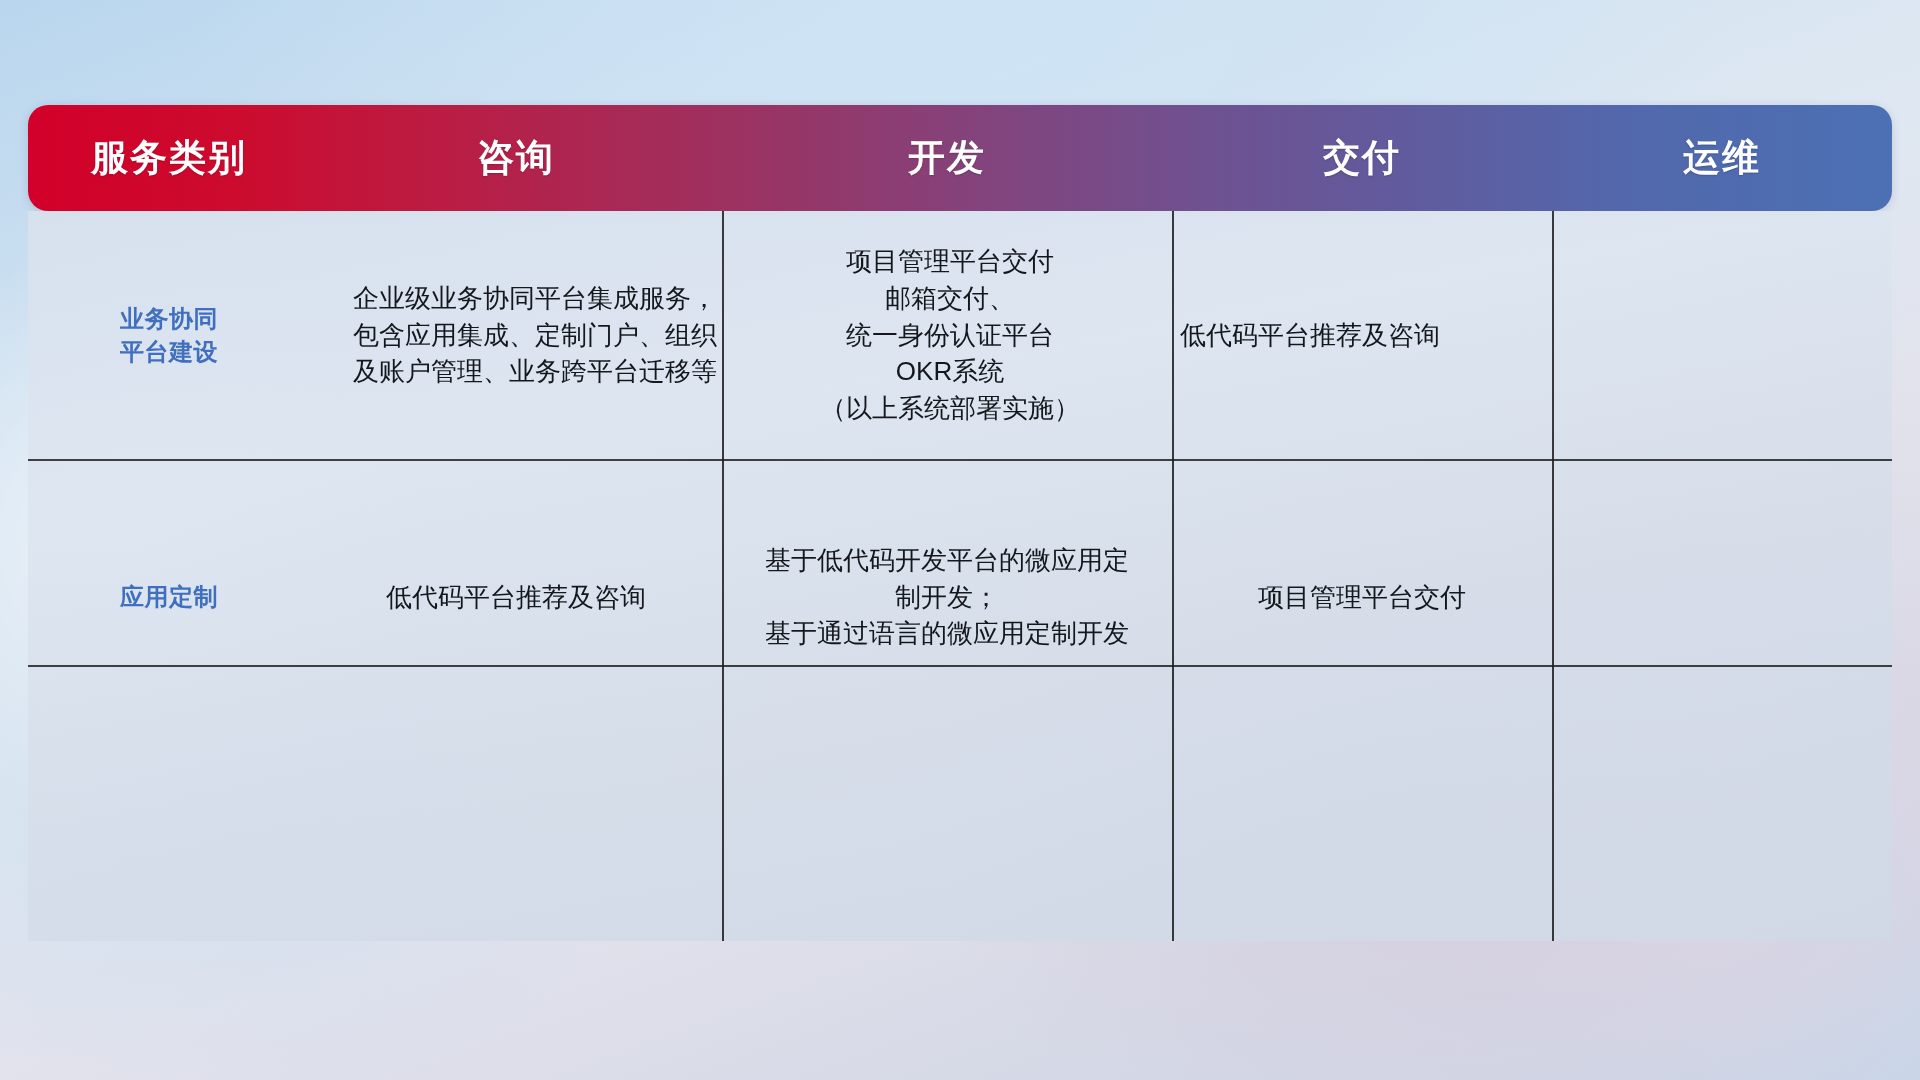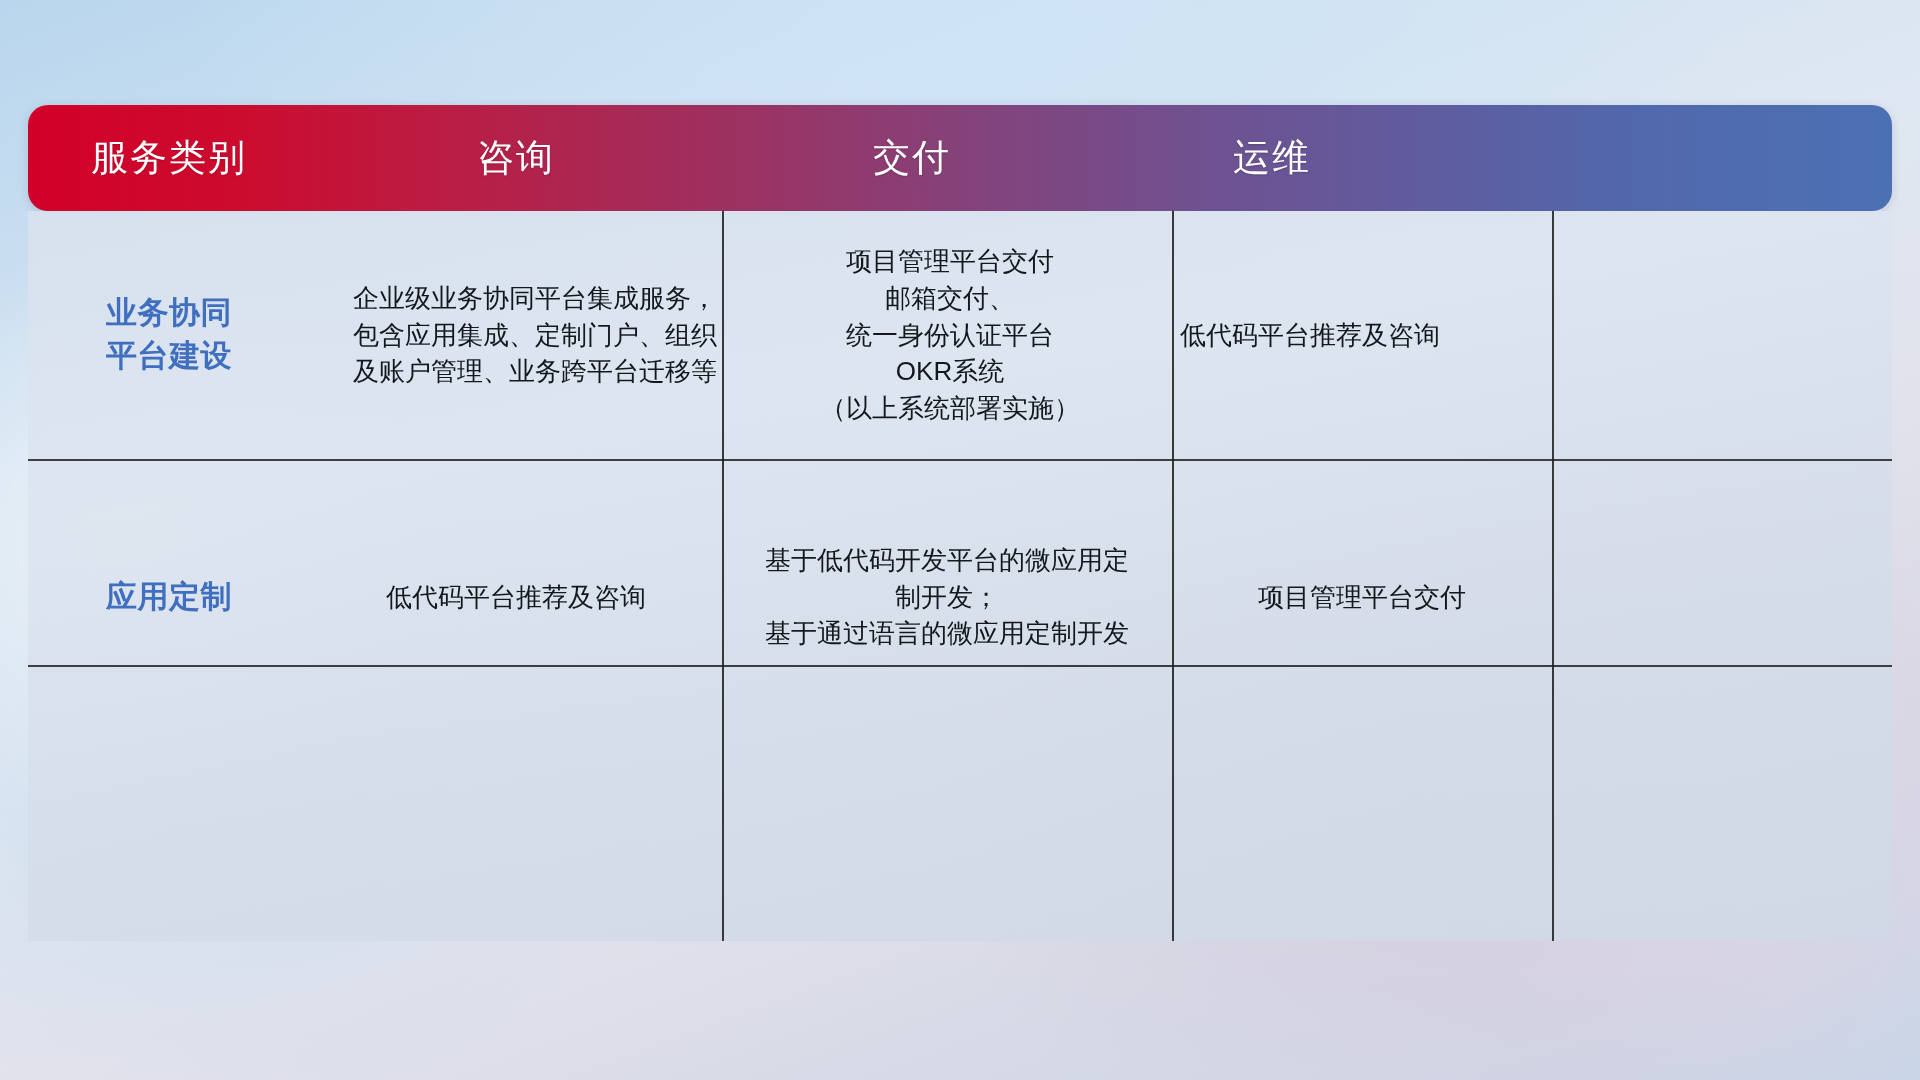--- a/index.html
+++ b/index.html
@@ -67,21 +67,21 @@
         #5268ac 86%,
         #4c70b4 100%);
     box-shadow: 0 2px 10px rgba(60,60,110,0.18);
     display: flex;
     align-items: center;
     overflow: hidden;
   }
   .th {
     color: #ffffff;
     font-size: 37px;
-    font-weight: normal;
+    font-weight: bold;
     text-align: center;
     letter-spacing: 2px;
     white-space: nowrap;
     text-shadow: 0 1px 2px rgba(0,0,0,0.18);
   }
 
   
   #table-body {
     position: relative;
     background: linear-gradient(170deg,
@@ -119,21 +119,21 @@
     padding: 14px 14px;
     text-align: center;
     font-size: 26px;
     line-height: 1.42;
     color: #14181d;
     white-space: pre-line;
   }
   .td.cat {
     color: #3f6fbe;
     font-weight: bold;
-    font-size: 31px;
+    font-size: 24px;
     line-height: 1.38;
     letter-spacing: 0.5px;
   }
 
   
   .c0 { width: 282px; }
   .c1 { width: 412px; }
   .c2 { width: 450px; }
   .c3 { width: 380px; }
   .c4 { width: 340px; }
@@ -157,20 +157,21 @@
 
 <div id="page-bg"></div>
 <div id="bg-glow-left"></div>
 <div id="bg-glow-right"></div>
 
 <div id="table-wrap">
 
   <div id="table-header">
     <div class="th c0">服务类别</div>
     <div class="th c1">咨询</div>
+    <div class="th c2">开发</div>
     <div class="th c3">交付</div>
     <div class="th c4">运维</div>
   </div>
 
   <div id="table-body">
 
     <div class="v-div" id="vdiv-1"></div>
     <div class="v-div" id="vdiv-2"></div>
     <div class="v-div" id="vdiv-3"></div>
 

